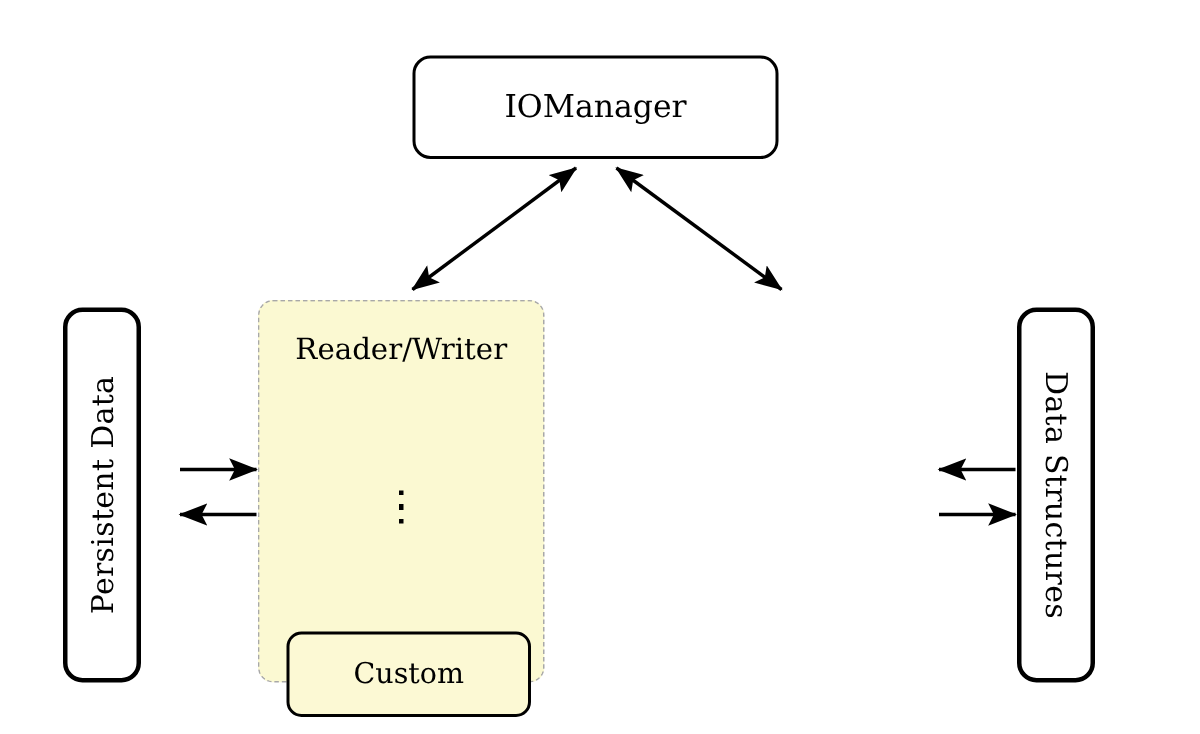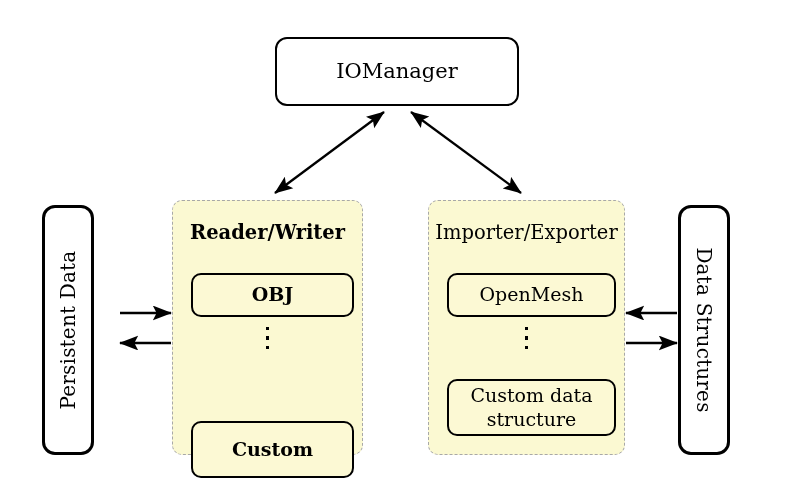--- a/index.html
+++ b/index.html
@@ -89,21 +89,20 @@
     box-sizing: border-box;
     background: #fbf9d2;
     border: 1.7px dashed #a8a8a8;
     border-radius: 10px;
   }
   #group-reader-writer {
     left: 172px;
     top: 200px;
     width: 191px;
     height: 255px;
-    font-weight: bold;
   }
   #group-importer-exporter {
     left: 428px;
     top: 200px;
     width: 197px;
     height: 255px;
   }
   .group-title {
     position: absolute;
     left: 0;
@@ -195,58 +194,34 @@
   </div>
 
   <div class="side-box" id="data-structures">
     <span class="vtext">Data Structures</span>
   </div>
 
   <div class="group-box" id="group-reader-writer">
 
     <div class="group-title">Reader/Writer</div>
 
-    <div class="member-box" id="member-obj">
-      <span>OBJ</span>
-    </div>
 
     <div class="vdots">
       <span></span>
       <span></span>
       <span></span>
     </div>
 
     <div class="member-box" id="member-custom-file-format">
       <span>
         <span>Custom</span><br>
       </span>
     </div>
   </div>
 
-  <div class="group-box" id="group-importer-exporter">
-
-    <div class="group-title">Importer/Exporter</div>
-
-    <div class="member-box" id="member-openmesh">
-      <span>OpenMesh</span>
-    </div>
-
-    <div class="vdots">
-      <span></span>
-      <span></span>
-      <span></span>
-    </div>
-
-    <div class="member-box" id="member-custom-data-structure">
-      <span>
-        <span>Custom data</span><br>
-        <span>structure</span>
-      </span>
-    </div>
-  </div>
 
   <svg id="arrow-layer" viewBox="0 0 800 489">
     <defs>
       <marker id="ah" markerWidth="9" markerHeight="9" refX="7.6" refY="3.1" orient="auto" markerUnits="strokeWidth">
         <path d="M0,0 L8,3.1 L0,6.2 L1.6,3.1 z" fill="#000000"></path>
       </marker>
       <marker id="ah-start" markerWidth="9" markerHeight="9" refX="0.4" refY="3.1" orient="auto" markerUnits="strokeWidth">
         <path d="M8,0 L0,3.1 L8,6.2 L6.4,3.1 z" fill="#000000"></path>
       </marker>
     </defs>

